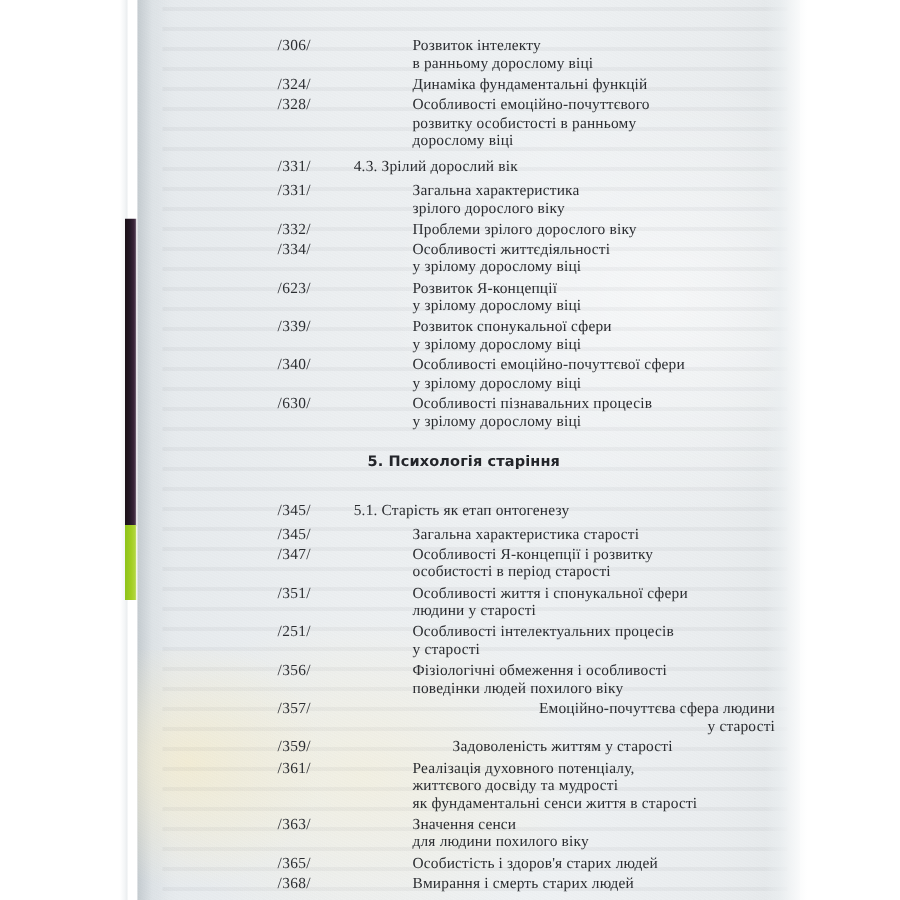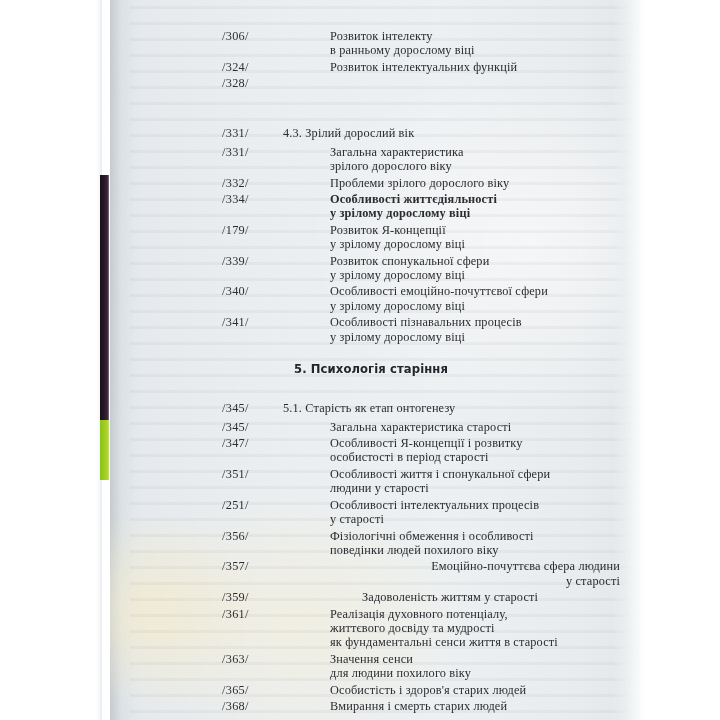--- a/index.html
+++ b/index.html
@@ -187,42 +187,45 @@
     <div class="showthrough"></div>
     <div class="grain"></div>
     <div class="page-right-fade"></div>
   </div>
 
   <div class="toc" id="toc-root">
       <div class="toc-num" style="top: 29px;">/306/</div>
       <div class="toc-title" style="top: 29px;">Розвиток інтелекту
 в ранньому дорослому віці</div>
       <div class="toc-num" style="top: 59.8px;">/324/</div>
-      <div class="toc-title" style="top: 59.8px;">Розвиток інтелектуальних функцій</div>
+      <div class="toc-title" style="top: 59.8px;">Динаміка фундаментальні функцій</div>
       <div class="toc-num" style="top: 76.2px;">/328/</div>
+      <div class="toc-title" style="top: 76.2px;">Особливості емоційно-почуттєвого
+розвитку особистості в ранньому
+дорослому віці</div>
       <div class="toc-num" style="top: 125.9px;">/331/</div>
       <div class="toc-title sect" style="top: 125.9px;">4.3. Зрілий дорослий вік</div>
       <div class="toc-num" style="top: 144.8px;">/331/</div>
       <div class="toc-title" style="top: 144.8px;">Загальна характеристика
 зрілого дорослого віку</div>
       <div class="toc-num" style="top: 175.6px;">/332/</div>
       <div class="toc-title" style="top: 175.6px;">Проблеми зрілого дорослого віку</div>
       <div class="toc-num" style="top: 192px;">/334/</div>
-      <div class="toc-title" style="top: 192px; font-weight: bold;">Особливості життєдіяльності
-у зрілому дорослому віці</div>
-      <div class="toc-num" style="top: 222.8px;">/179/</div>
+      <div class="toc-title" style="top: 192px;">Особливості життєдіяльності
+у зрілому дорослому віці</div>
+      <div class="toc-num" style="top: 222.8px;">/623/</div>
       <div class="toc-title" style="top: 222.8px;">Розвиток Я-концепції
 у зрілому дорослому віці</div>
       <div class="toc-num" style="top: 253.6px;">/339/</div>
       <div class="toc-title" style="top: 253.6px;">Розвиток спонукальної сфери
 у зрілому дорослому віці</div>
       <div class="toc-num" style="top: 284.4px;">/340/</div>
       <div class="toc-title" style="top: 284.4px;">Особливості емоційно-почуттєвої сфери
 у зрілому дорослому віці</div>
-      <div class="toc-num" style="top: 315.2px;">/341/</div>
+      <div class="toc-num" style="top: 315.2px;">/630/</div>
       <div class="toc-title" style="top: 315.2px;">Особливості пізнавальних процесів
 у зрілому дорослому віці</div>
       <div class="part-heading" style="top: 362px;">5. Психологія старіння</div>
       <div class="toc-num" style="top: 400.9px;">/345/</div>
       <div class="toc-title sect" style="top: 400.9px;">5.1. Старість як етап онтогенезу</div>
       <div class="toc-num" style="top: 419.8px;">/345/</div>
       <div class="toc-title" style="top: 419.8px;">Загальна характеристика старості</div>
       <div class="toc-num" style="top: 436.2px;">/347/</div>
       <div class="toc-title" style="top: 436px;">Особливості Я-концепції і розвитку
 особистості в період старості</div>

